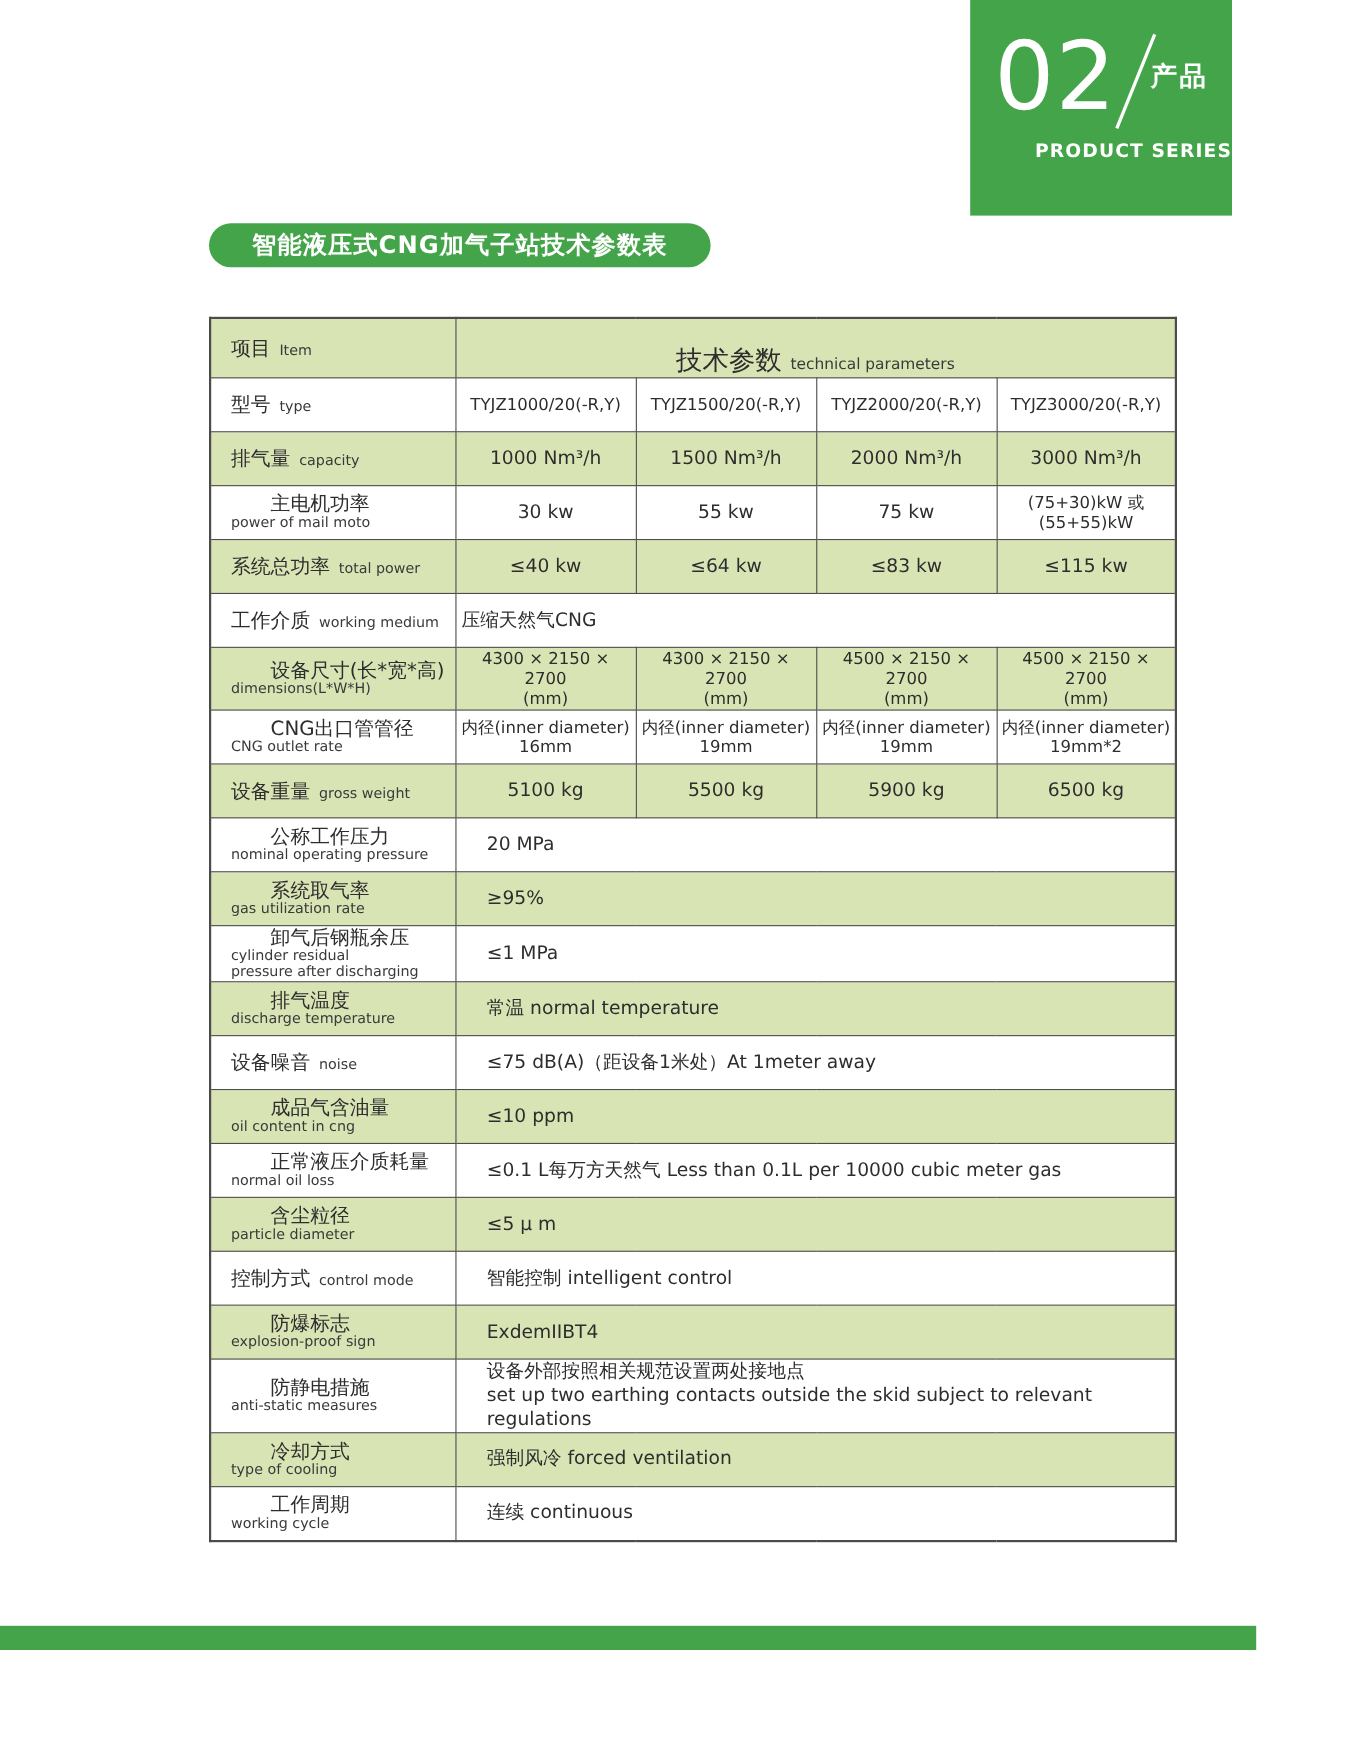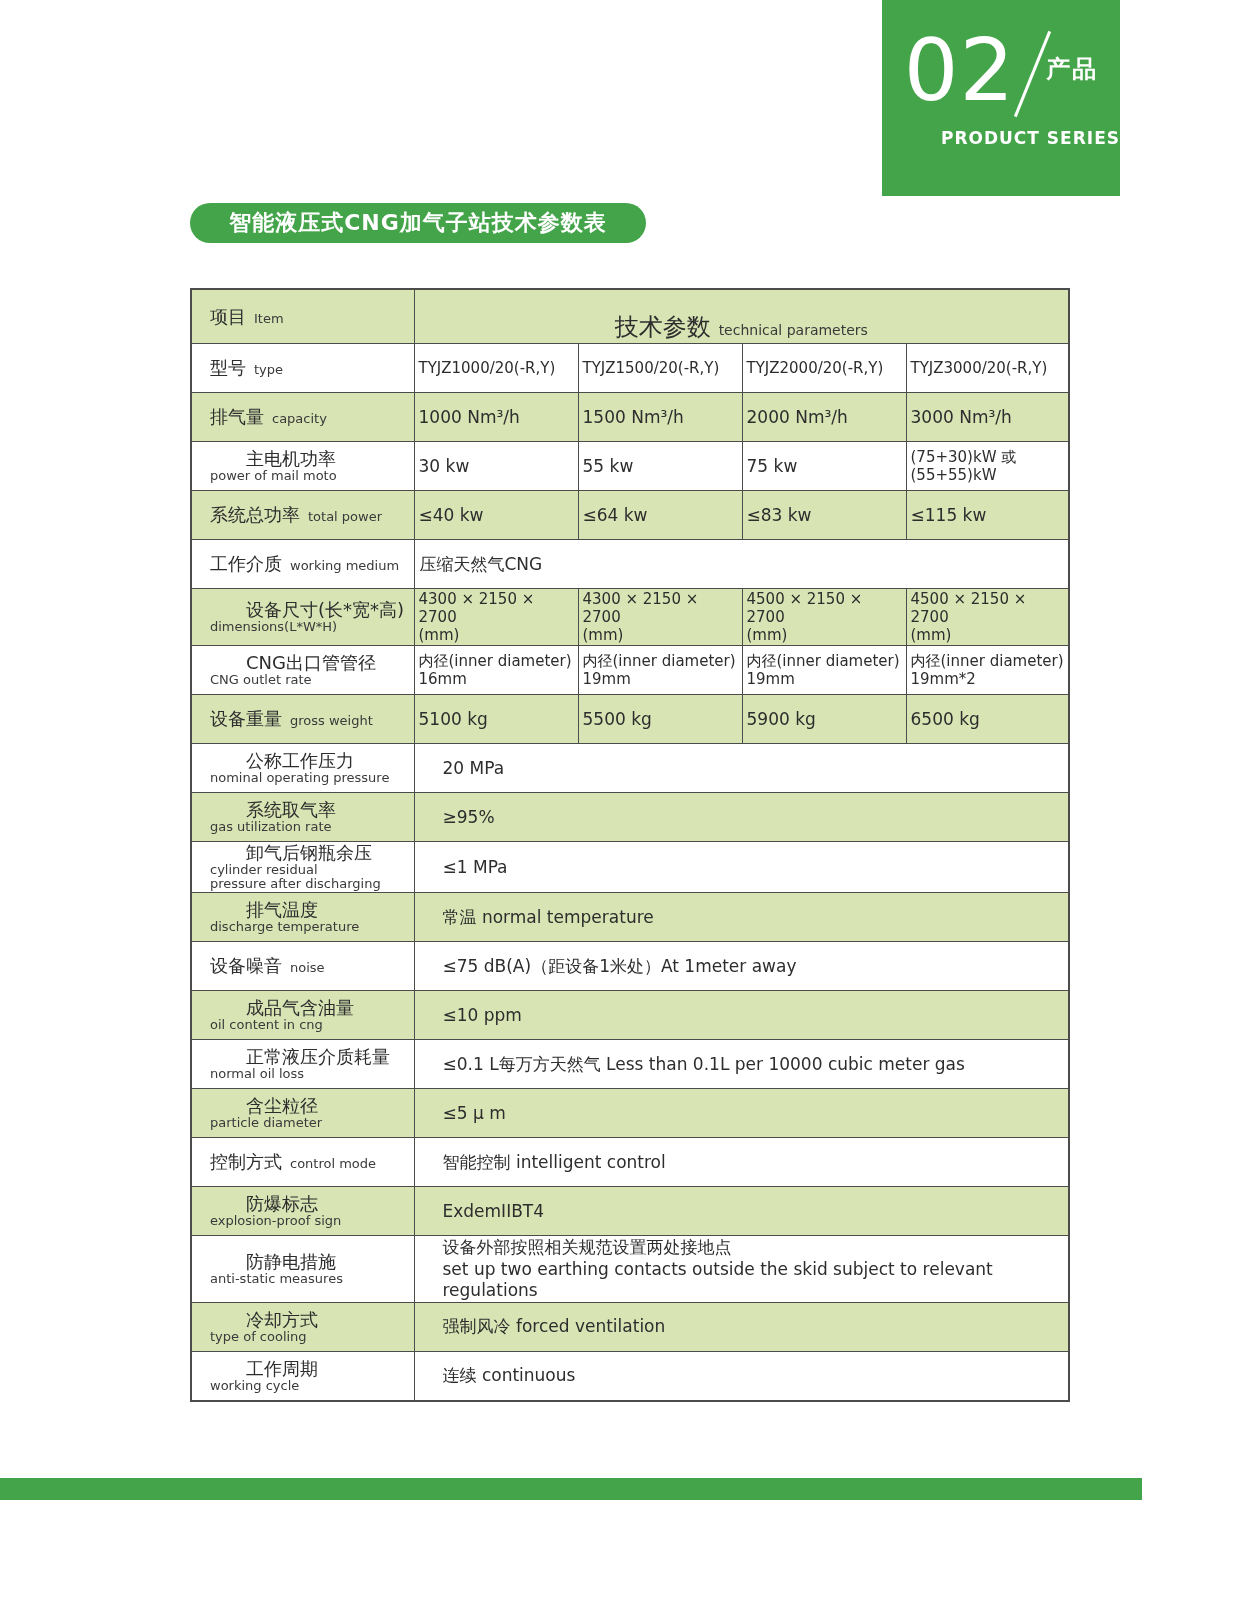--- a/index.html
+++ b/index.html
@@ -46,21 +46,21 @@
   .param-table td{
     border:1px solid var(--border);
     height:49px;padding:1px 4px;vertical-align:middle;background:#fff;
   }
   tr.green td{background:var(--row-green);}
   td.label{text-align:left;padding-left:18px;padding-right:6px;}
   td.label .cn{font-size:18px;color:var(--ink);}
   td.label .en{font-size:13px;color:var(--ink-soft);margin-left:8px;white-space:pre-line;}
   td.label.stacked .cn{display:block;line-height:20px;margin-left:36px;}
   td.label.stacked .en{display:block;margin-left:0;line-height:14px;}
-  td.val{text-align:left;font-size:17px;line-height:1.25;white-space:pre-line;}
+  td.val{text-align:center;font-size:17px;line-height:1.25;white-space:pre-line;}
   td.val.small{font-size:15px;line-height:1.2;}
   td.val.merged.left{text-align:left;padding-left:28px;}
   td.val.merged.left-tight{text-align:left;padding-left:5px;}
   td.val.merged.center{text-align:center;}
   .hdr-cn{font-size:24px;}
   .hdr-en{font-size:14px;color:var(--ink-soft);margin-left:8px;}
 
   
   .bottom-bar{position:absolute;left:0;top:1478px;width:1142px;height:22px;background:var(--green);}
 </style>

